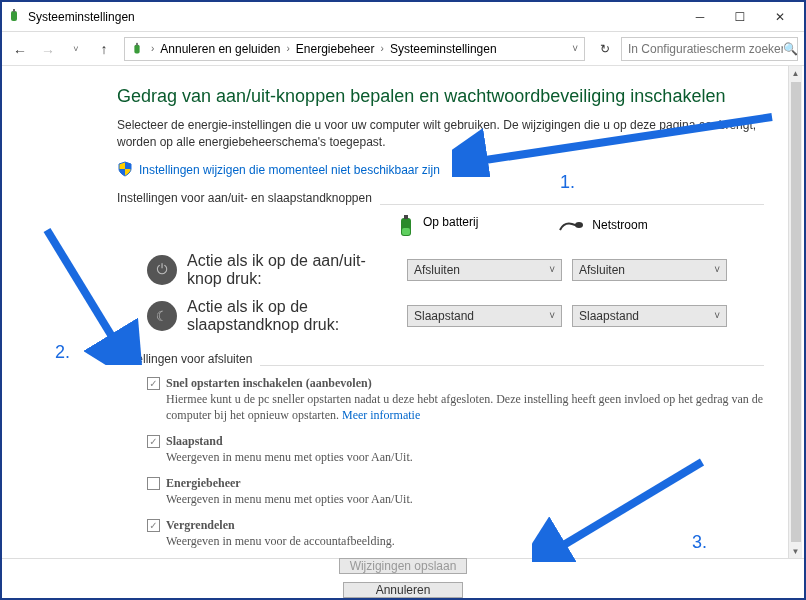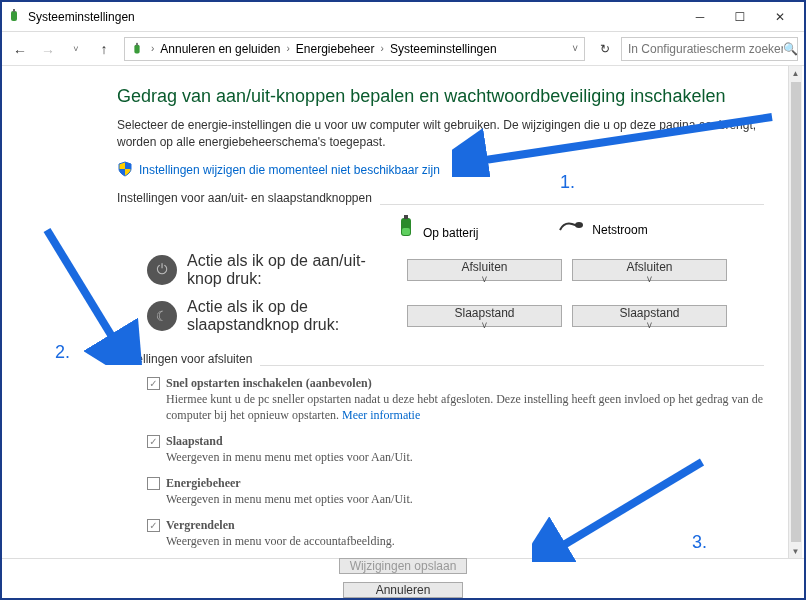--- a/index.html
+++ b/index.html
@@ -18,25 +18,25 @@
     .search input { border: none; outline: none; font-size: 12px; flex: 1; color: #888; }
     .content { padding: 20px 40px 60px 115px; position: relative; height: calc(100% - 64px - 40px); overflow: hidden; }
     h1.page-title { color: #0a5b2e; font-size: 18px; font-weight: 400; margin-bottom: 10px; }
     .desc { font-size: 12px; color: #333; margin-bottom: 10px; line-height: 1.4; }
     .shield-link { display: flex; align-items: flex-end; gap: 6px; margin-bottom: 14px; }
     .shield-link .shield { width: 16px; height: 16px; }
     .shield-link a { color: #0066cc; text-decoration: none; font-size: 12px; }
     .section-label { font-size: 12px; color: #333; margin-bottom: 10px; display: flex; align-items: flex-end; gap: 8px; }
     .section-label .line { flex: 1; height: 1px; background: #ddd; }
     .power-cols { display: flex; align-items: center; margin-left: 280px; gap: 80px; margin-bottom: 12px; }
-    .power-col { display: flex; align-items: flex-end; gap: 8px; font-size: 12px; }
+    .power-col { display: flex; align-items: flex-start; gap: 8px; font-size: 12px; }
     .power-row { display: flex; align-items: center; gap: 10px; margin-bottom: 10px; }
     .power-row .round-icon { width: 30px; height: 30px; border-radius: 50%; background: #555; display: flex; align-items: center; justify-content: center; color: #bbb; font-size: 14px; margin-left: 30px; flex-shrink: 0; }
     .power-row .label { width: 210px; font-size: 16px; color: #333; }
-    .dropdown { width: 155px; height: 22px; border: 1px solid #aaa; background: #e8e8e8; display: flex; align-items: center; justify-content: space-between; padding: 0 6px; font-size: 12px; color: #333; flex-direction: column; }
+    .dropdown { width: 155px; height: 22px; border: 1px solid #aaa; background: #e8e8e8; display: flex; align-items: center; justify-content: space-between; padding: 0 6px; font-size: 12px; color: #333; }
     .dropdown .chev { font-size: 10px; color: #555; }
     .shut-group { margin-top: 18px; }
     .chk-item { margin-left: 30px; margin-bottom: 10px; font-family: Liberation Serif, serif; }
     .chk-line { display: flex; align-items: center; gap: 6px; }
     .chk { width: 13px; height: 13px; border: 1px solid #888; display: inline-flex; align-items: center; justify-content: center; font-size: 10px; color: #888; }
     .chk.checked::after { content: "✓"; }
     .chk-title { font-weight: 600; font-size: 12px; color: #555; }
     .chk-desc { font-size: 12px; color: #555; margin-left: 19px; line-height: 1.4; }
     .chk-desc a { color: #0066cc; text-decoration: none; }
     .bottom-bar { position: absolute; bottom: 0; left: 0; right: 0; height: 40px; border-top: 1px solid #ddd; display: flex; align-items: center; justify-content: flex-end; padding: 0 18px; gap: 8px; background: #fff; flex-direction: column; }

